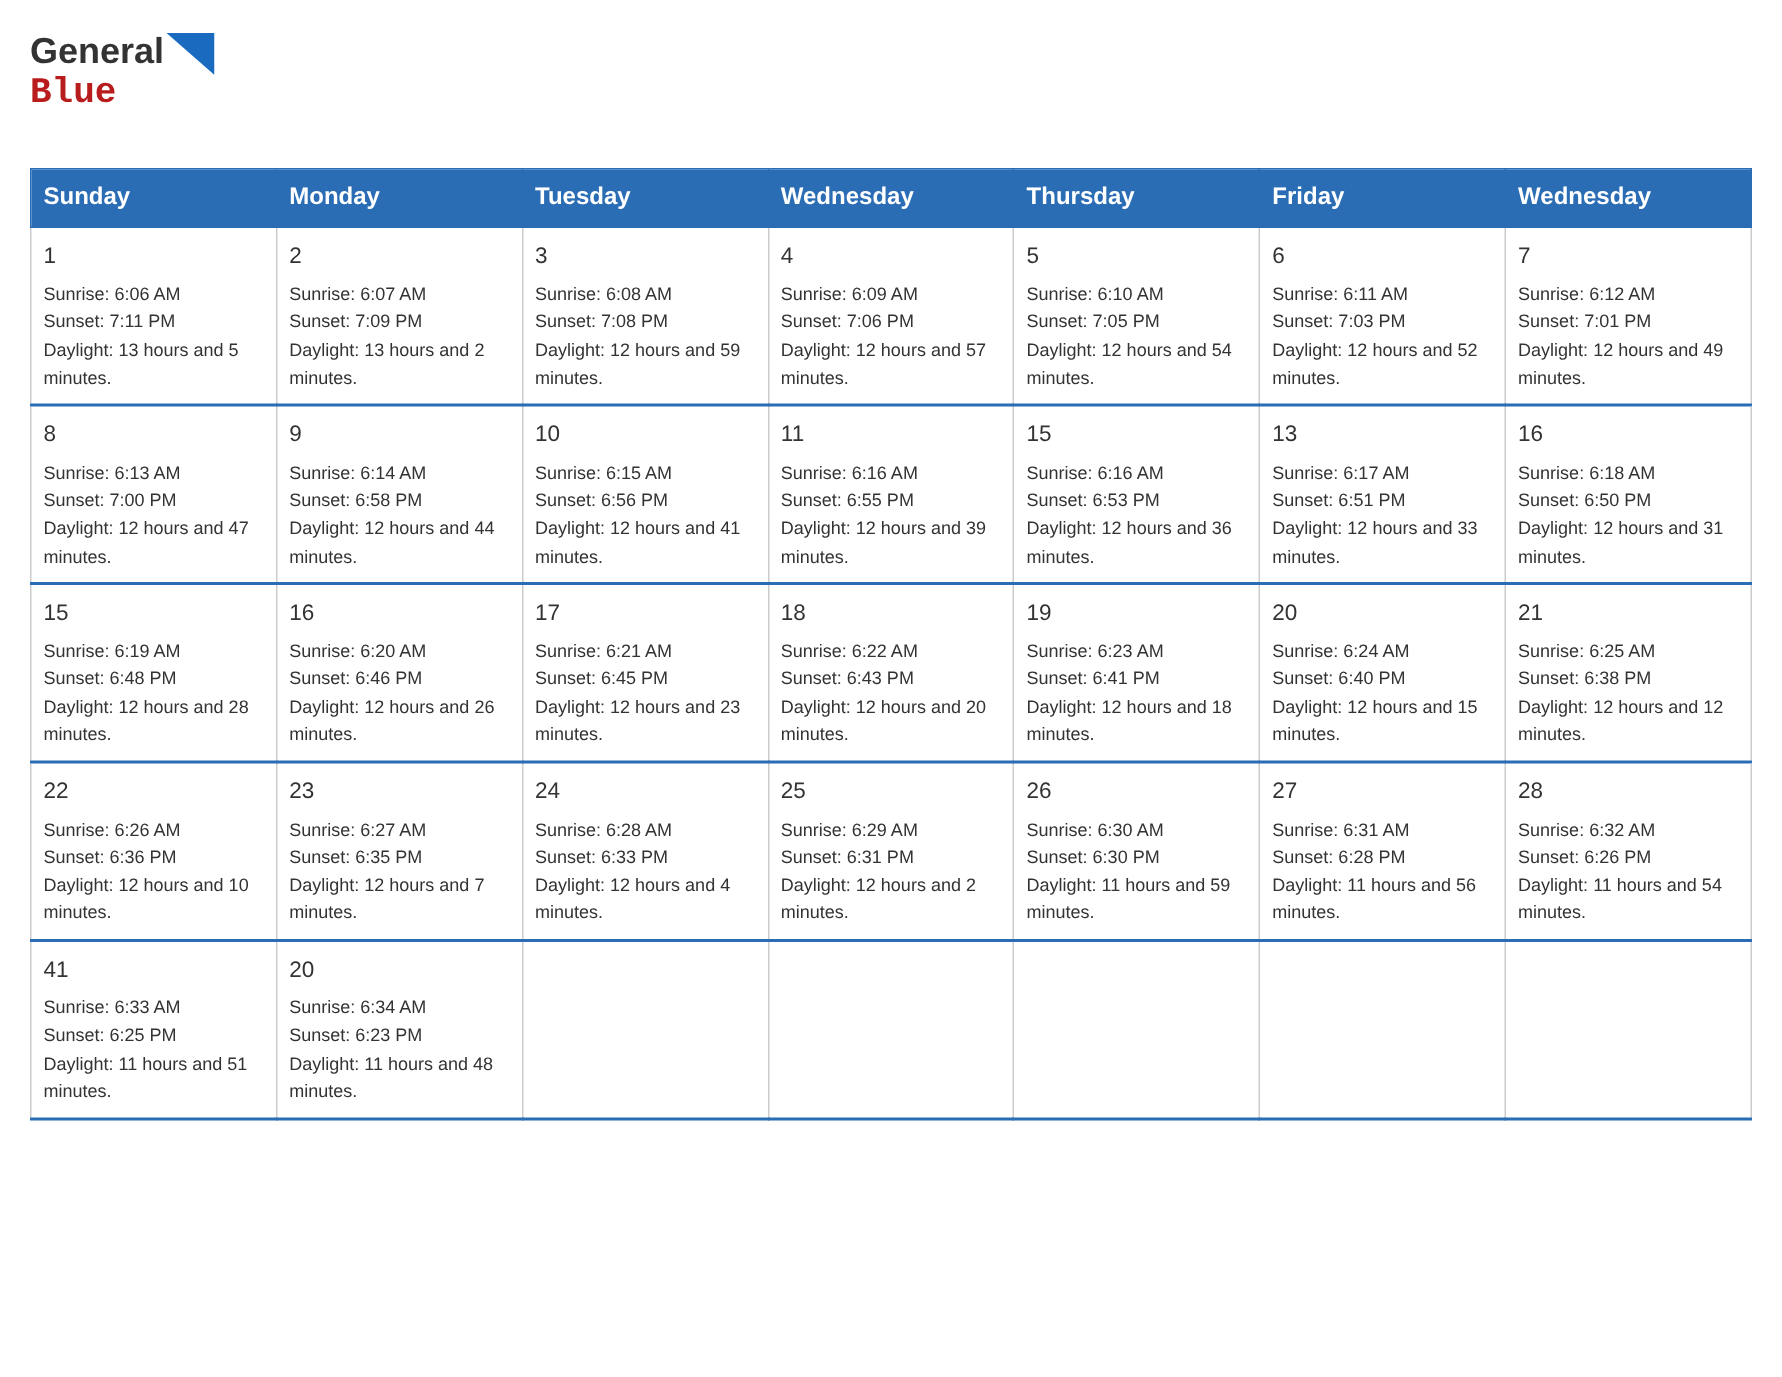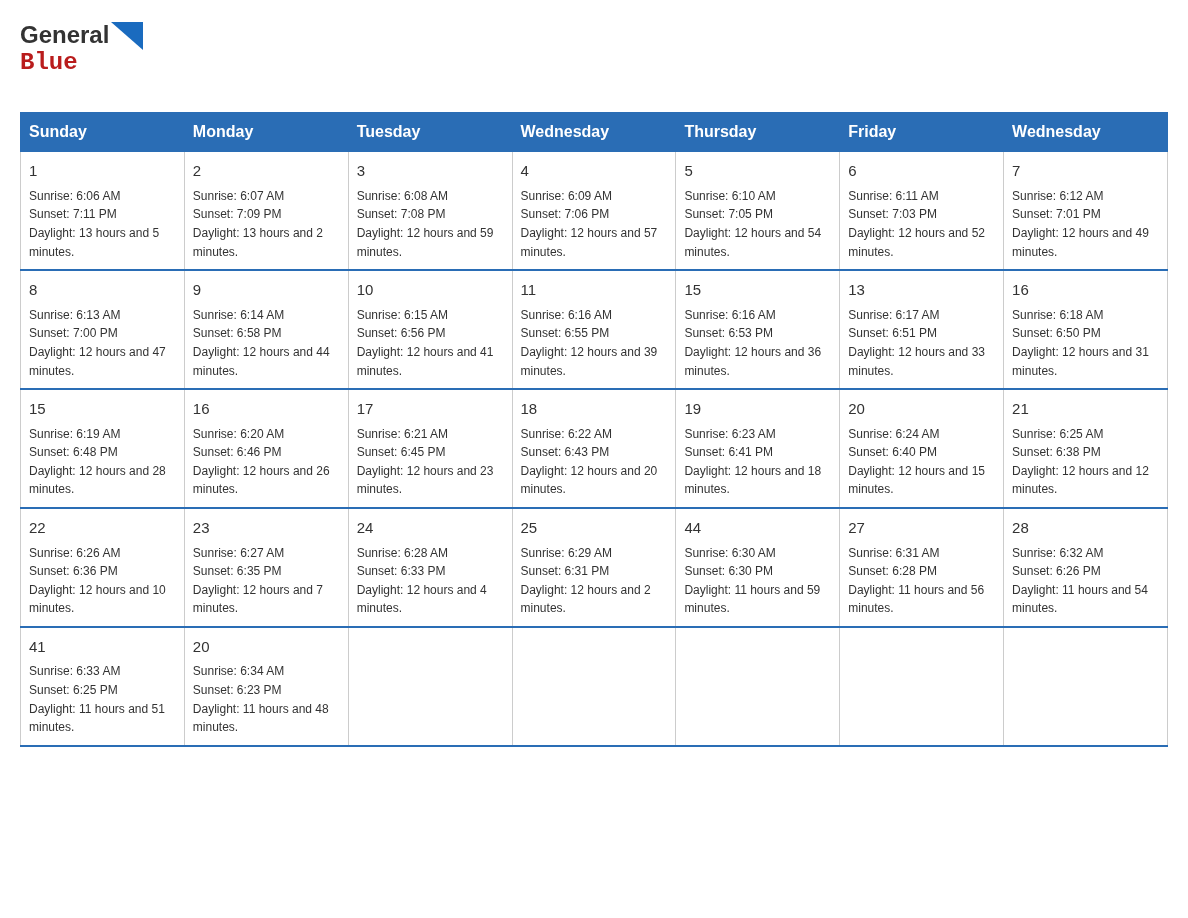--- a/index.html
+++ b/index.html
@@ -312,21 +312,21 @@
       </td>
         <td>
         <span class="day-number">25</span>
         <div class="day-info">
           Sunrise: 6:29 AM<br>
           Sunset: 6:31 PM<br>
           Daylight: 12 hours and 2 minutes.
         </div>
       </td>
         <td>
-        <span class="day-number">44</span>
+        <span class="day-number">26</span>
         <div class="day-info">
           Sunrise: 6:30 AM<br>
           Sunset: 6:30 PM<br>
           Daylight: 11 hours and 59 minutes.
         </div>
       </td>
         <td>
         <span class="day-number">27</span>
         <div class="day-info">
           Sunrise: 6:31 AM<br>

